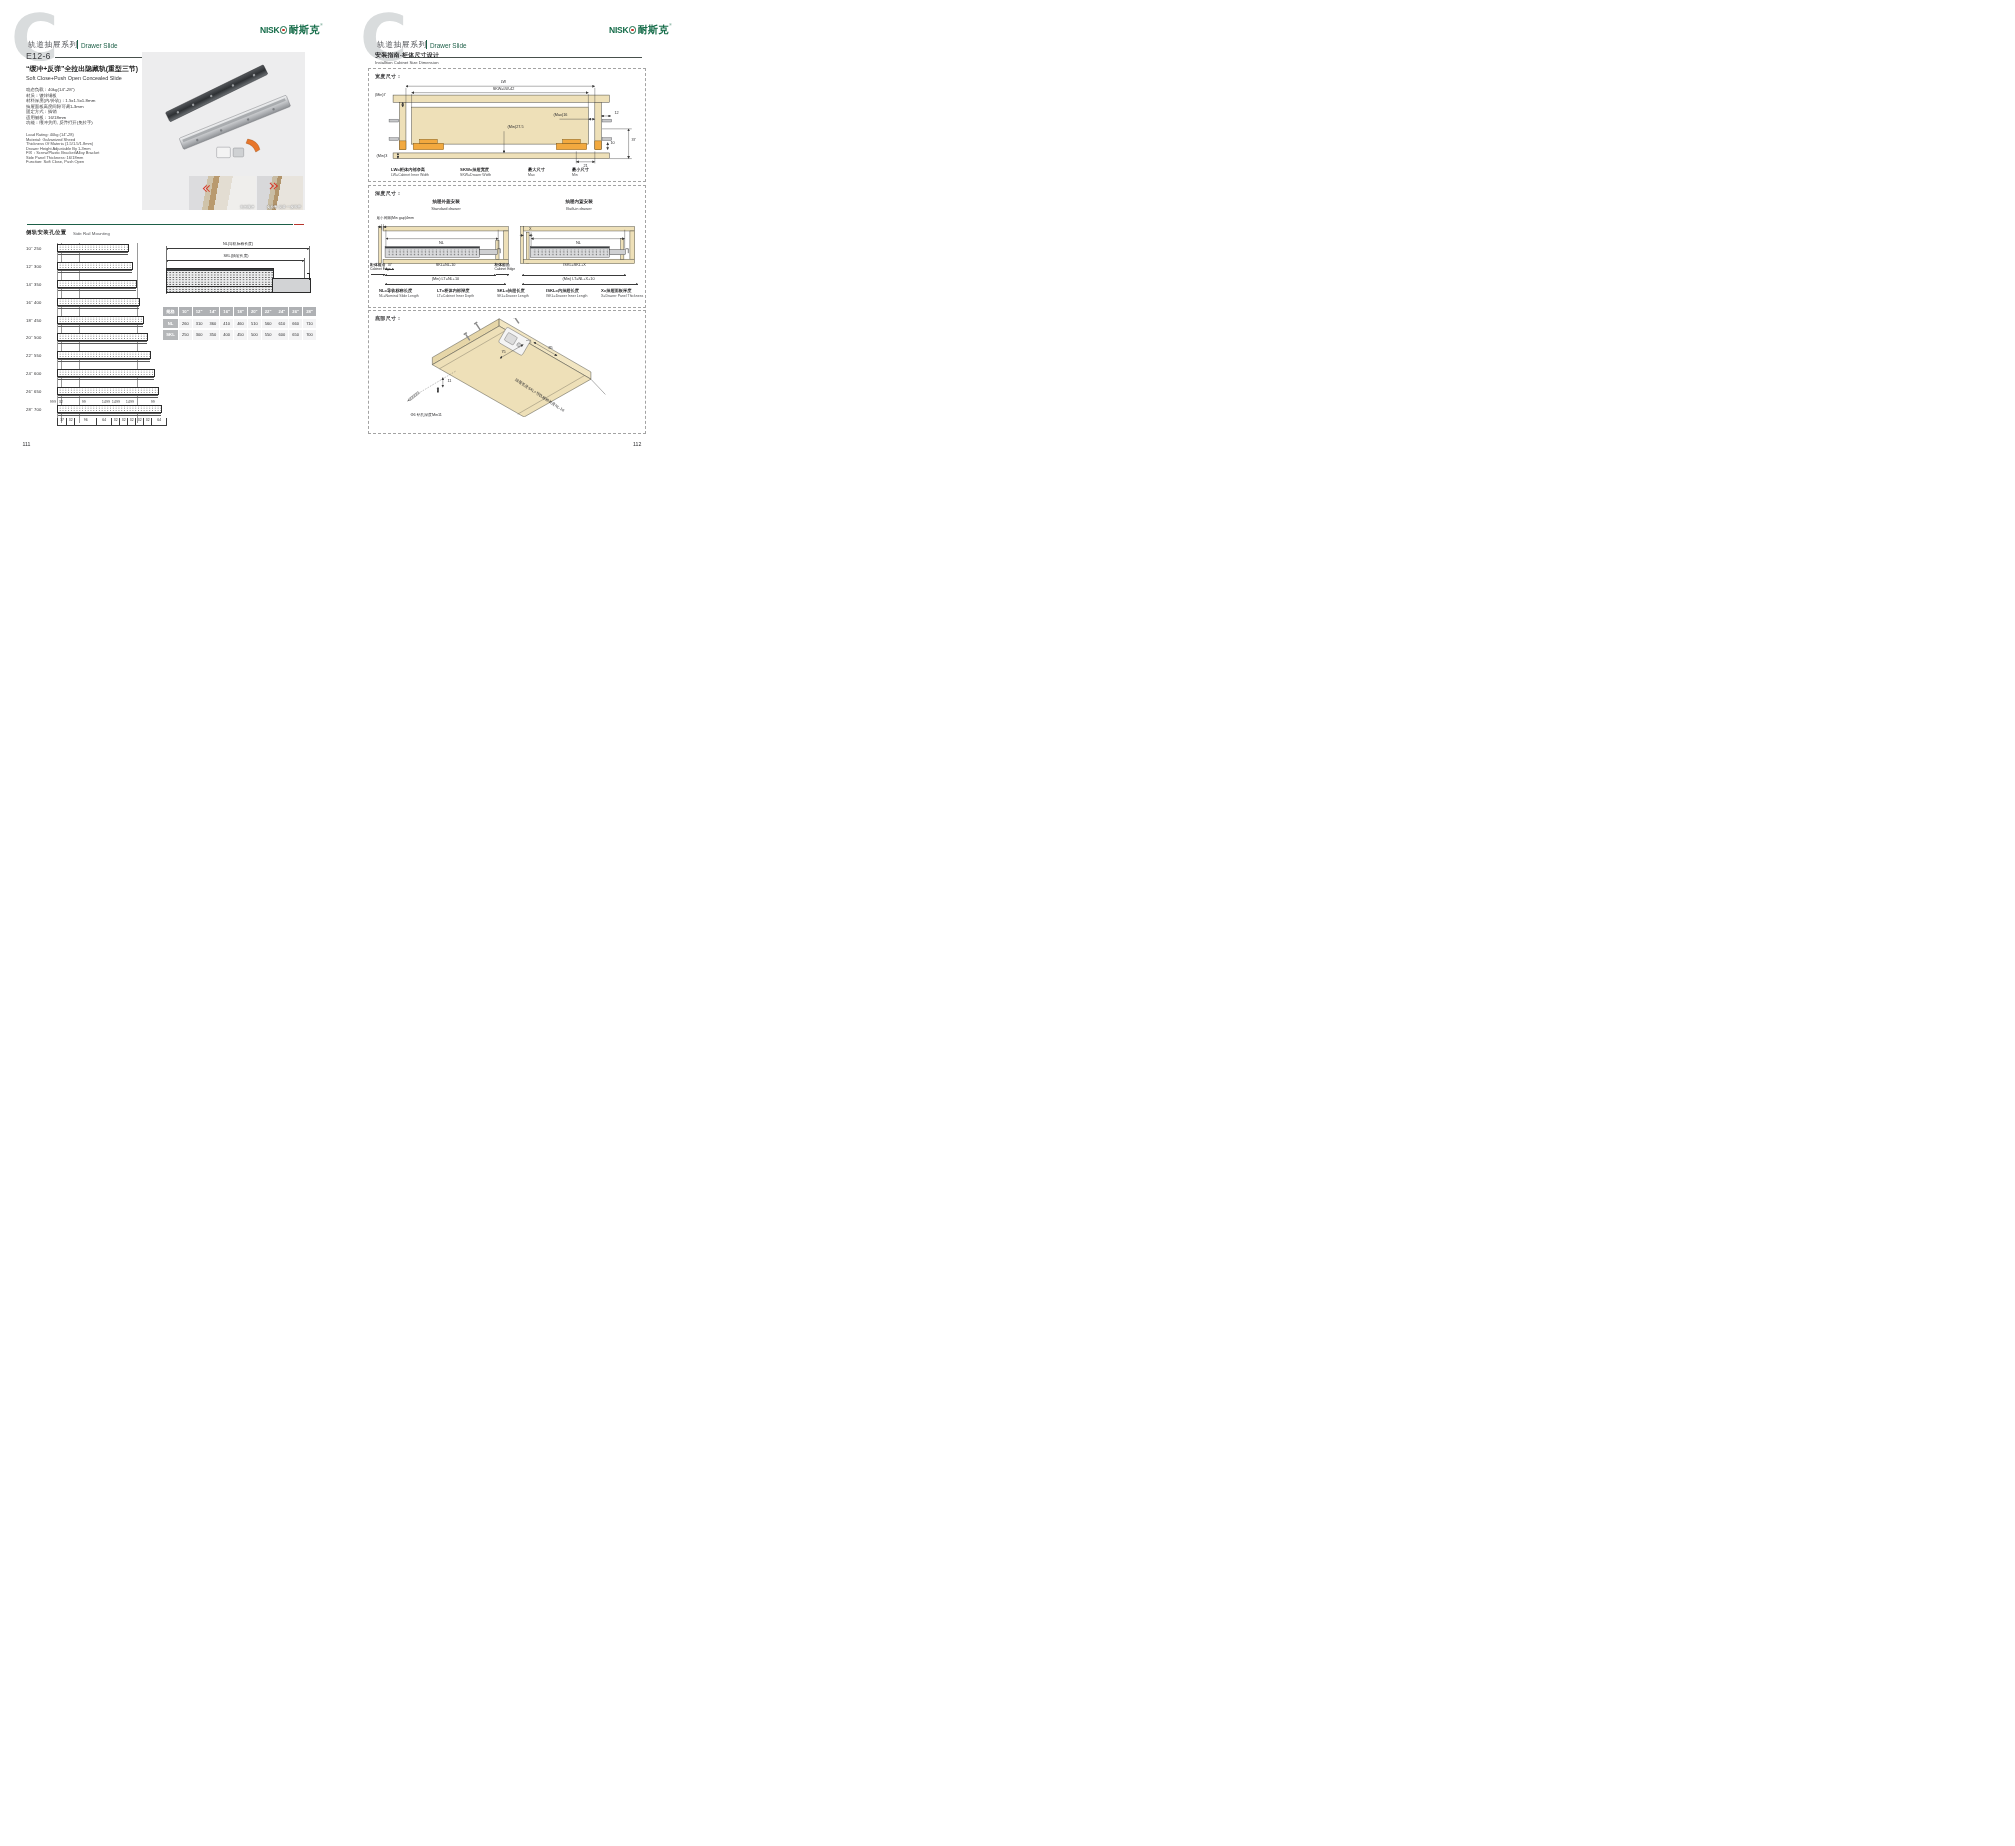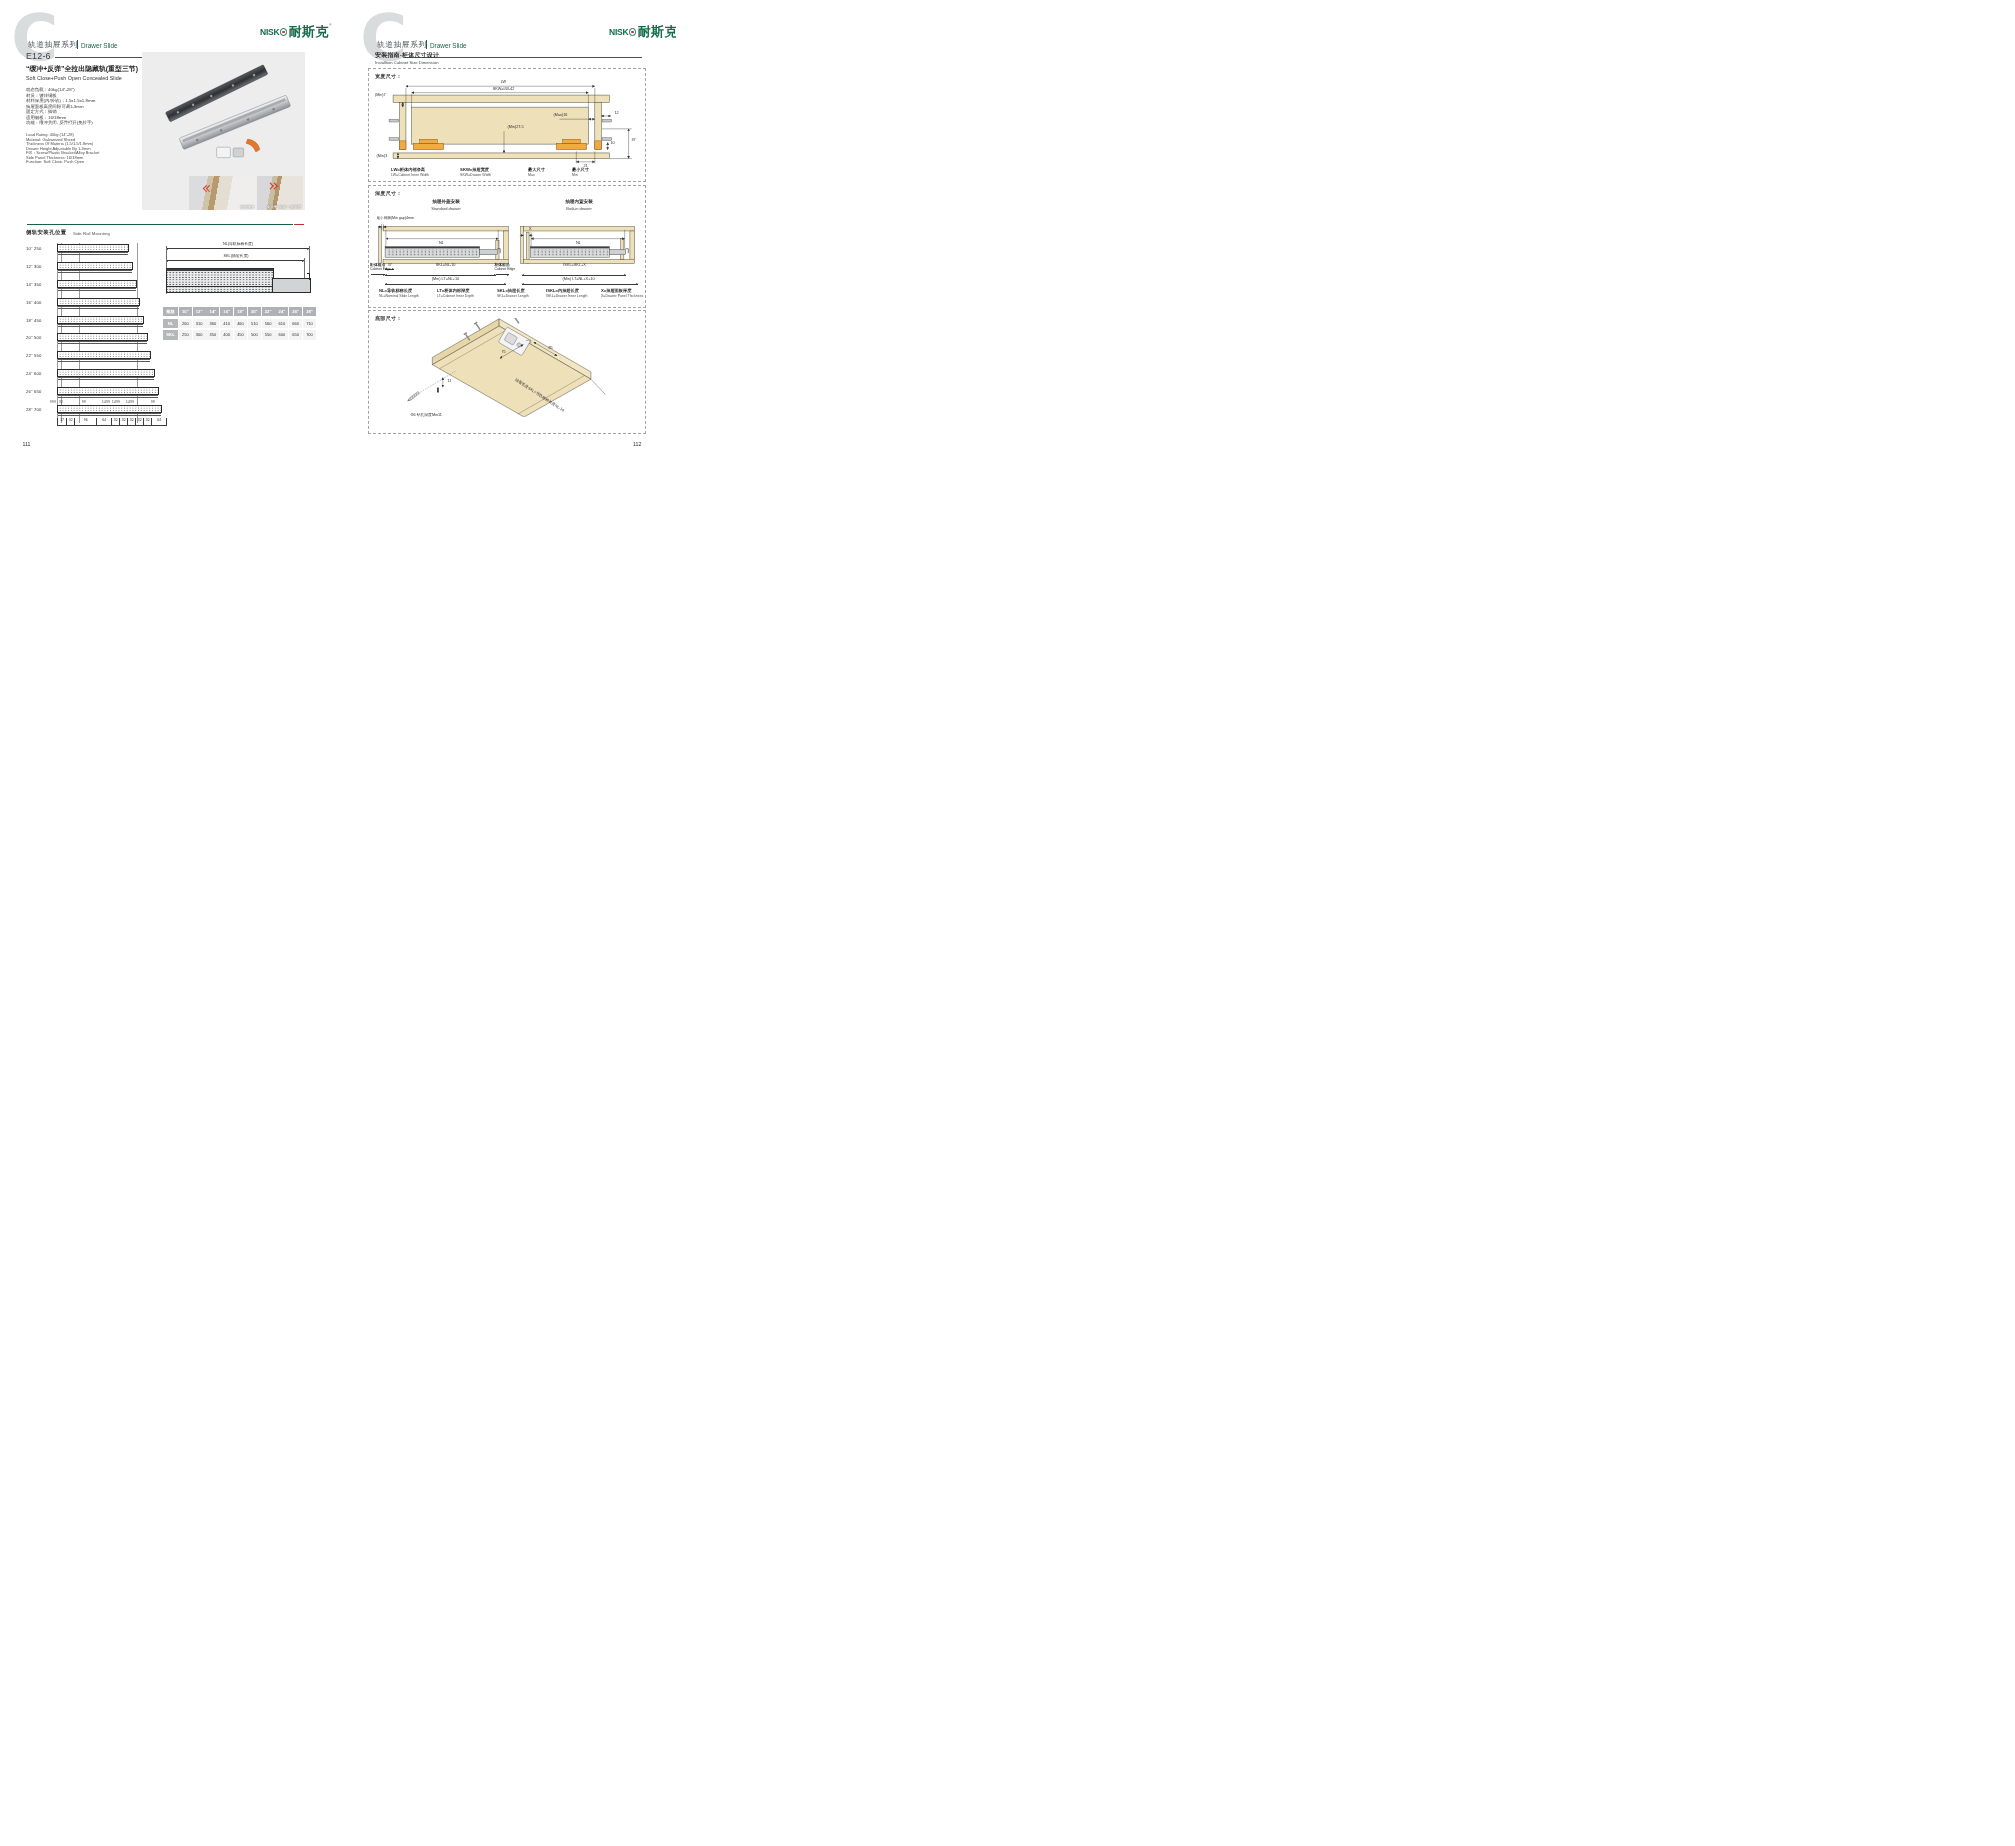--- a/index.html
+++ b/index.html
@@ -12,21 +12,21 @@
   
   .wm{position:absolute;left:11.3px;top:5.6px;font-size:64px;line-height:1;font-weight:bold;color:#d9dcdd;font-family:"DejaVu Sans",sans-serif;}
   .series-zh{position:absolute;left:28px;top:40px;font-size:7.7px;font-weight:normal;color:#54565a;letter-spacing:0.6px;white-space:nowrap;}
   .hdr-bar{position:absolute;left:77px;top:40px;width:1.2px;height:9.3px;background:#1d5f47;}
   .series-en{position:absolute;left:81px;top:42px;font-size:6.4px;color:#1d5f47;font-weight:500;white-space:nowrap;}
   .hdr-line{position:absolute;left:55px;top:57px;width:238px;height:0.8px;background:#47504c;}
   .logo{position:absolute;left:260px;top:23px;display:flex;align-items:center;}
   .logo-latin{font-size:8.5px;font-weight:800;color:#156c49;letter-spacing:-0.2px;}
   .logo-o{width:5.2px;height:5.2px;border:1.4px solid #156c49;border-radius:50%;position:relative;margin-left:0.4px;}
   .logo-o::after{content:'';position:absolute;left:50%;top:50%;width:2.4px;height:2.4px;margin:-1.2px 0 0 -1.2px;background:#cf2e26;border-radius:50%;}
-  .logo-cn{font-size:13px;font-weight:800;color:#156c49;margin-left:1.6px;letter-spacing:0.4px;white-space:nowrap;}
+  .logo-cn{font-size:10px;font-weight:800;color:#156c49;margin-left:1.6px;letter-spacing:0.4px;white-space:nowrap;}
   .logo-reg{font-size:3.2px;color:#156c49;align-self:flex-start;margin-left:0.4px;}
   .pageno{position:absolute;top:441px;font-size:5.2px;color:#2e2e30;}
   
   #model{left:26px;top:51px;font-size:8.9px;color:#3e3f42;letter-spacing:0.2px;}
   #title-zh{left:26px;top:64px;font-size:6.9px;font-weight:bold;color:#242424;white-space:nowrap;}
   #title-en{left:26px;top:75px;font-size:5.4px;color:#39393b;}
   .speclist{list-style:none;margin:0;padding:0;}
   #specs-zh{left:26px;top:87px;font-size:4.4px;line-height:5.5px;color:#39393b;}
   #specs-en{left:26px;top:133px;font-size:4px;line-height:4.5px;color:#4b4b4d;}
   #photo-panel{left:142px;top:52px;width:163px;height:158px;background:#ededee;}

